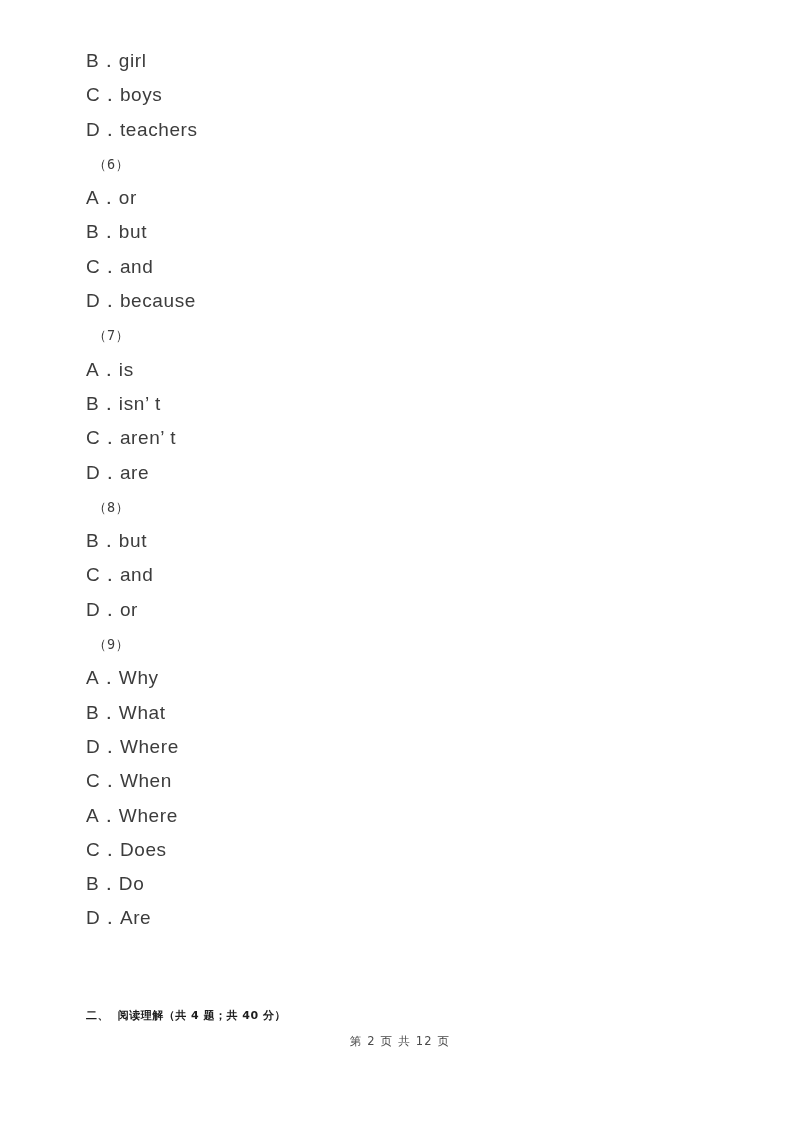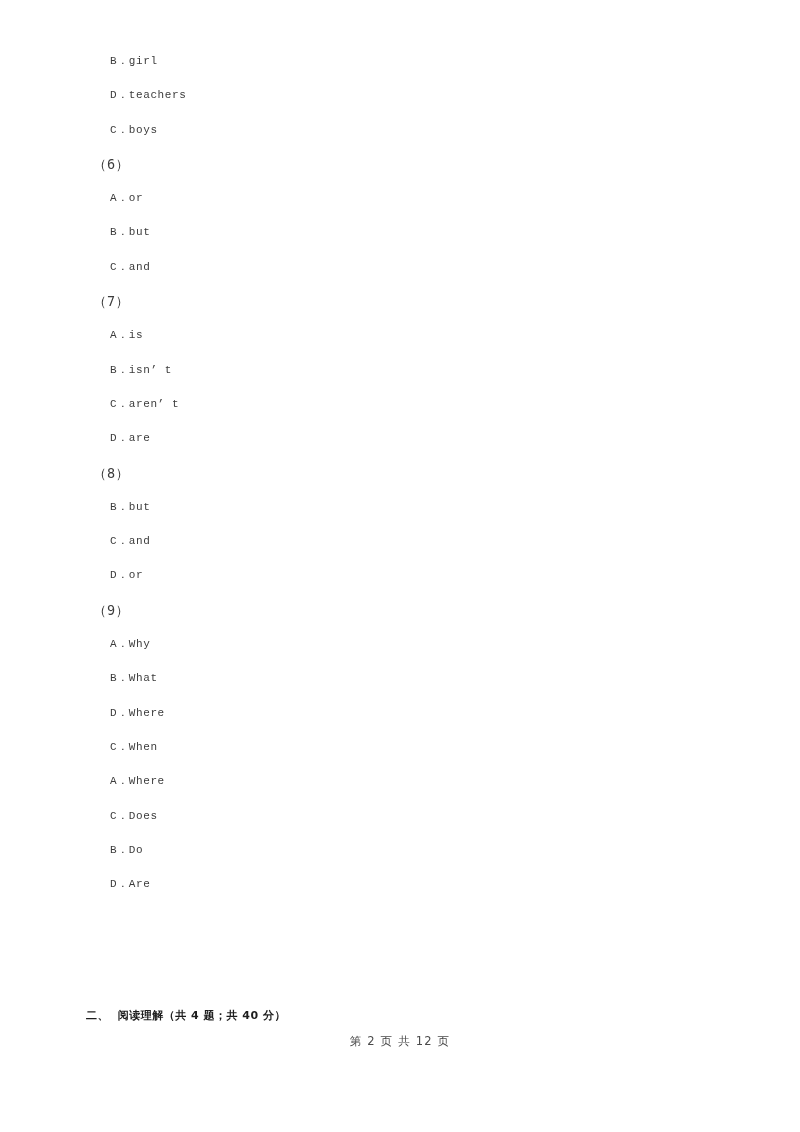--- a/index.html
+++ b/index.html
@@ -28,26 +28,25 @@
   .content {
     position: absolute;
     left: 86px;
     top: 44px;
     width: 640px;
   }
 
   .opt-line {
     height: 34.3px;
     line-height: 34.3px;
-    font-size: 11px;
+    font-size: 19px;
     letter-spacing: 0.6px;
     color: #3c3c3c;
     white-space: pre;
-    font-family: Liberation Mono, monospace;
-    margin-left: 24px;
+    font-family: Liberation Sans, sans-serif;
   }
 
   .q-num {
     height: 34.3px;
     line-height: 34.3px;
     font-size: 13.5px;
     letter-spacing: 0.4px;
     color: #3c3c3c;
     padding-left: 7px;
     white-space: pre;
@@ -79,26 +78,27 @@
     white-space: pre;
   }
 </style>
 </head>
 <body>
 
 <div class="page">
 
   <div class="content">
       <div class="opt-line">B．girl</div>
+      <div class="opt-line">C．boys</div>
       <div class="opt-line">D．teachers</div>
-      <div class="opt-line">C．boys</div>
       <div class="q-num">（6）</div>
       <div class="opt-line">A．or</div>
       <div class="opt-line">B．but</div>
       <div class="opt-line">C．and</div>
+      <div class="opt-line">D．because</div>
       <div class="q-num">（7）</div>
       <div class="opt-line">A．is</div>
       <div class="opt-line">B．isn’ t</div>
       <div class="opt-line">C．aren’ t</div>
       <div class="opt-line">D．are</div>
       <div class="q-num">（8）</div>
       <div class="opt-line">B．but</div>
       <div class="opt-line">C．and</div>
       <div class="opt-line">D．or</div>
       <div class="q-num">（9）</div>

